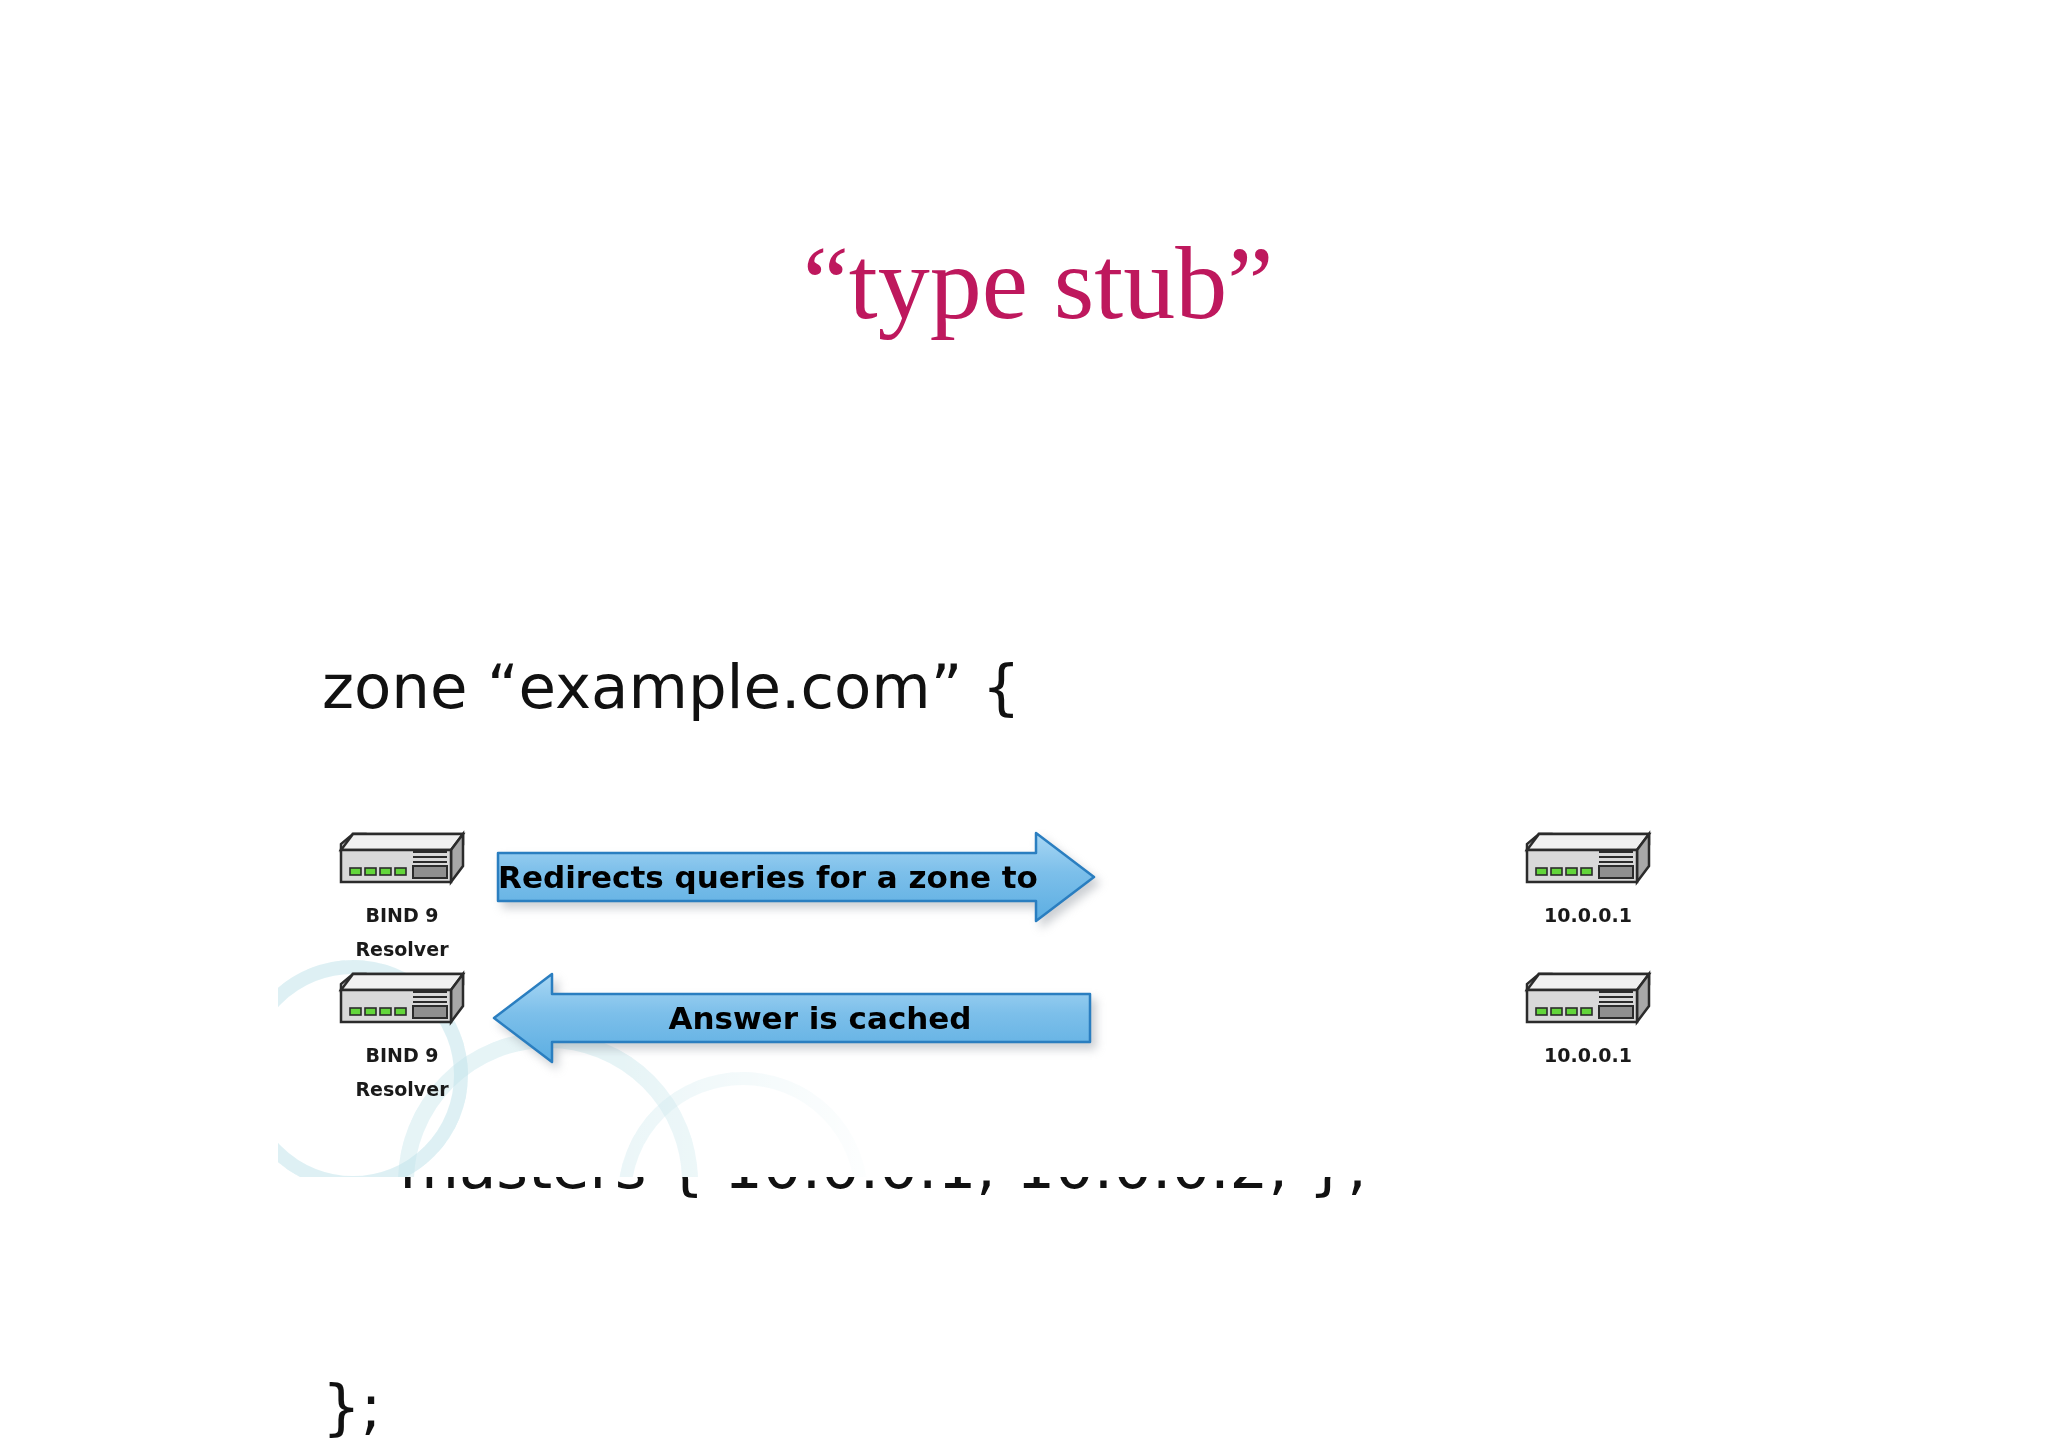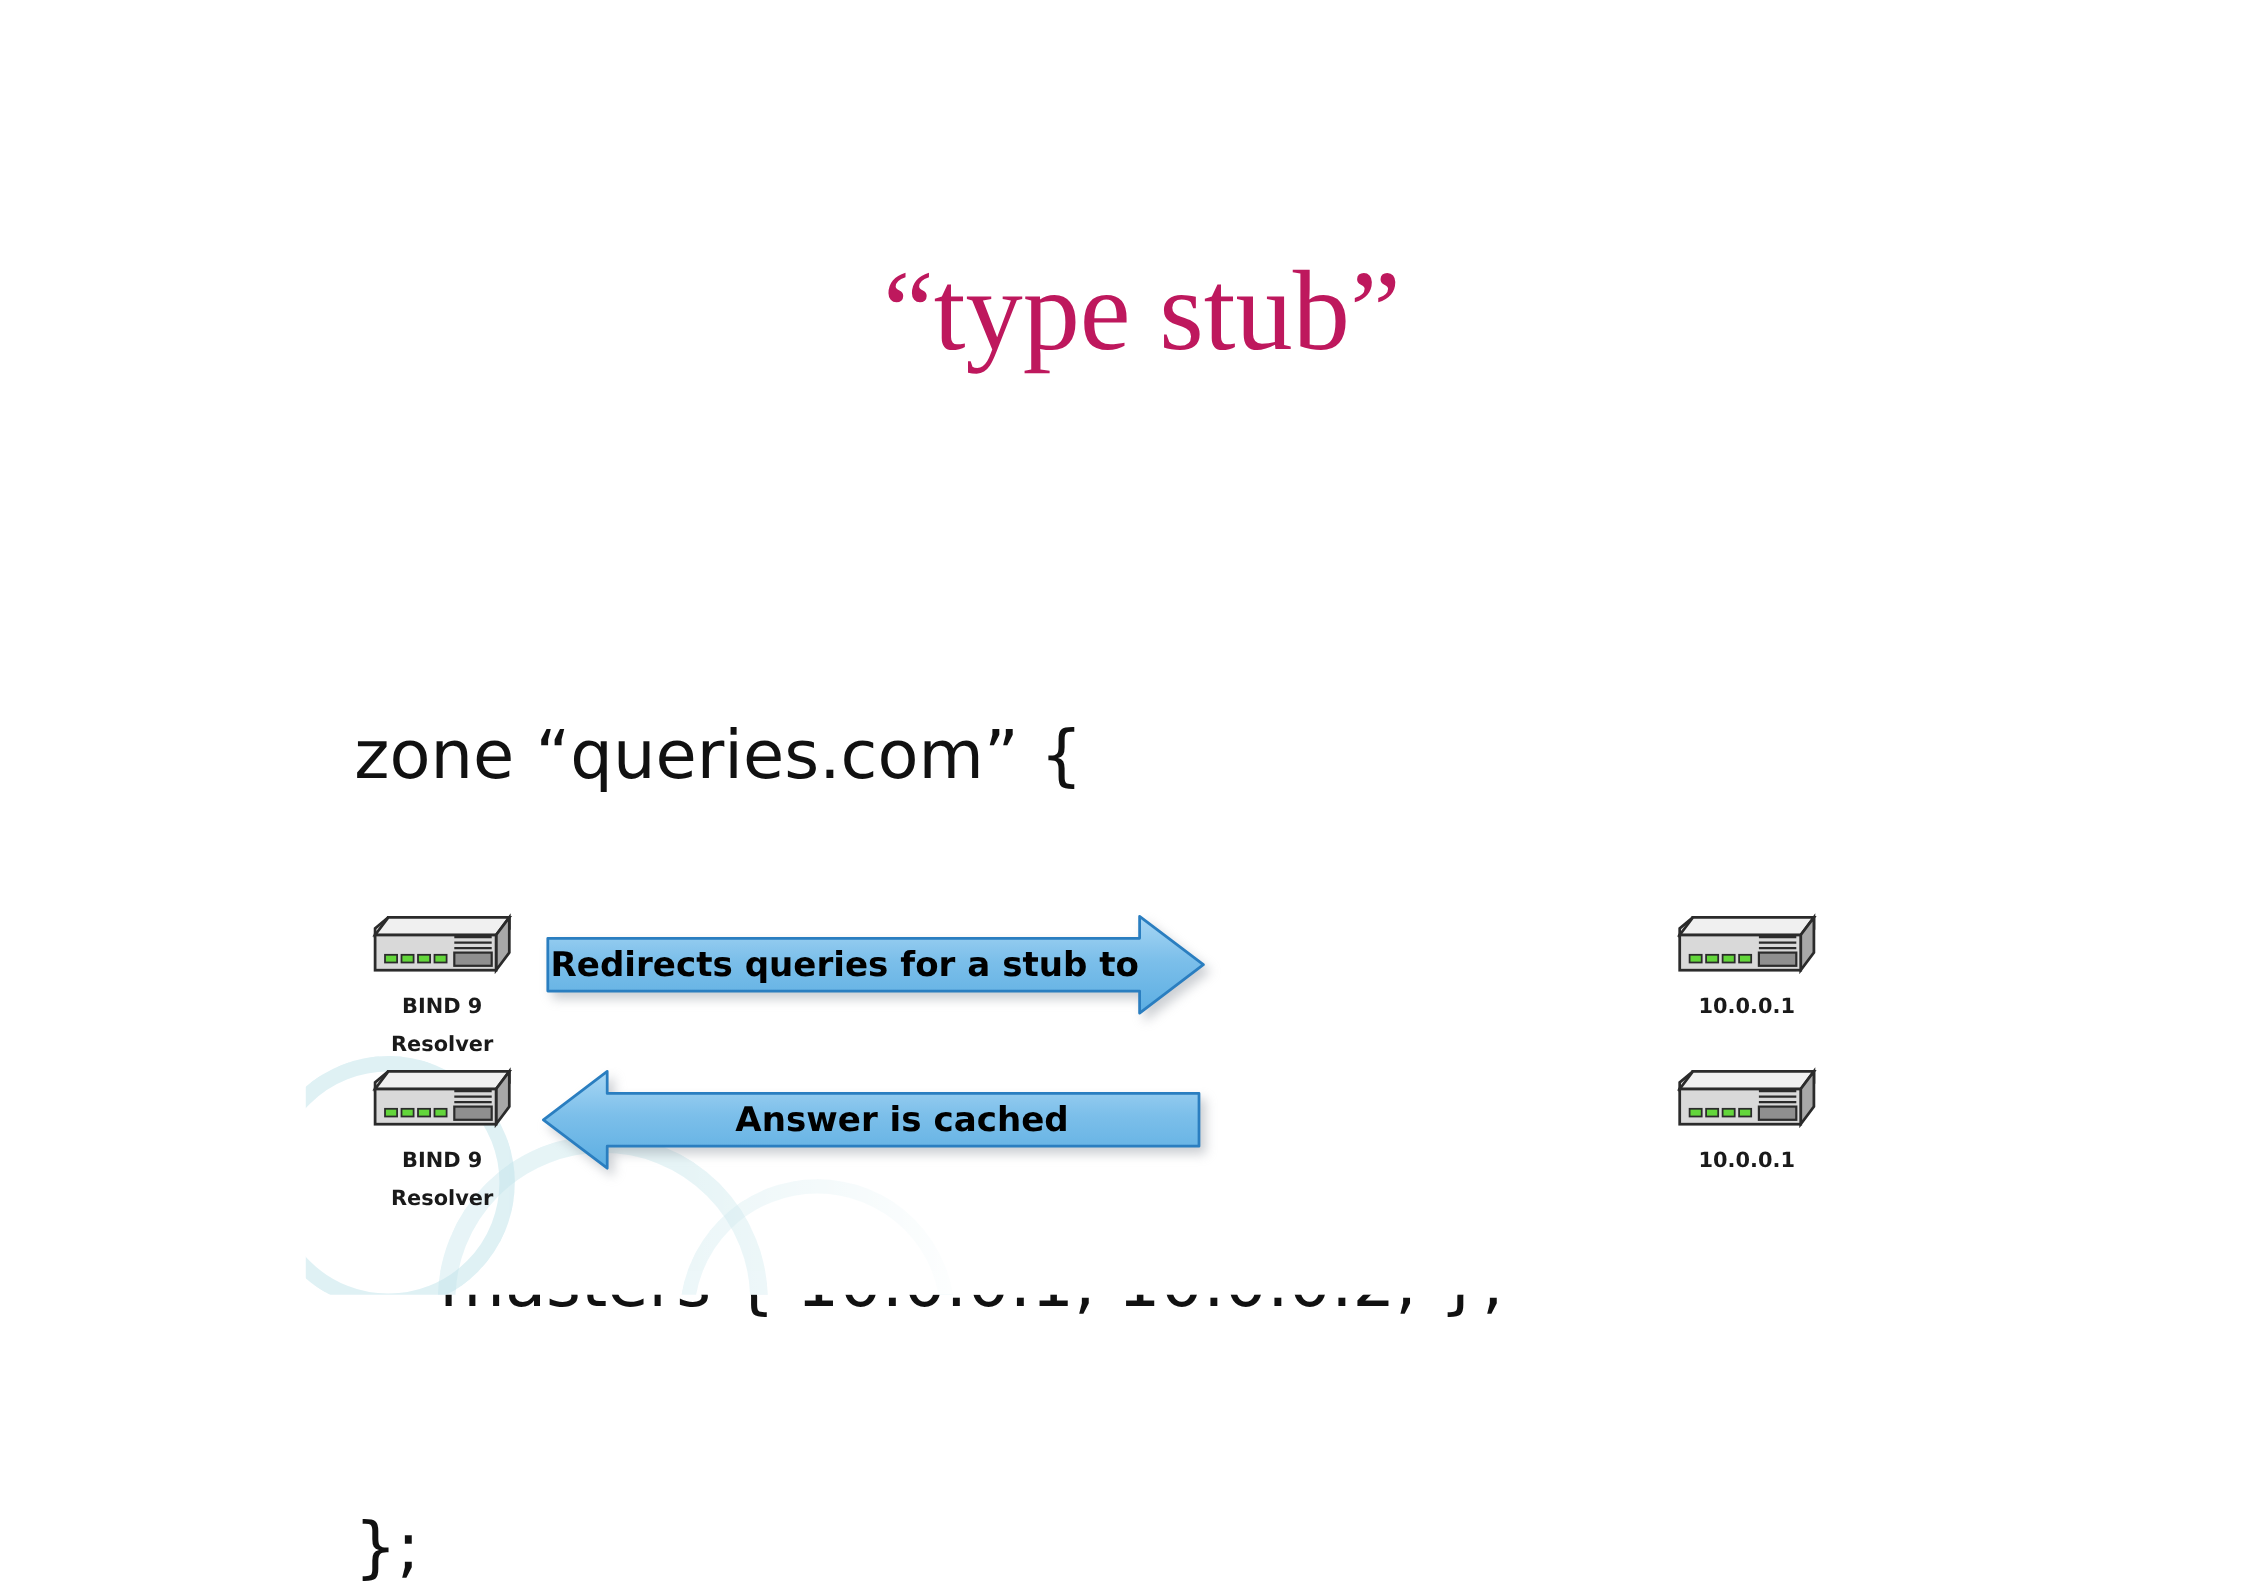--- a/index.html
+++ b/index.html
@@ -144,21 +144,21 @@
   }
   #arrow-right .arrow-text { padding-right: 56px; box-sizing: border-box; }
   #arrow-left  .arrow-text { padding-left: 56px;  box-sizing: border-box; text-align: right; }
 </style>
 </head>
 <body>
 
 <div id="slide-title">“type stub”</div>
 
 <div id="code-block">
-  <span class="code-line">zone “queries.com” {</span>
+  <span class="code-line">zone “example.com” {</span>
   <span class="code-line">    type static-stub;</span>
   <span class="code-line">    masters { 10.0.0.1; 10.0.0.2; };</span>
   <span class="code-line">};</span>
 </div>
 
 <div id="diagram">
 
   <div class="gear" id="gear-a">
     <div class="teeth"></div>
       <div class="ring"></div>
@@ -199,21 +199,21 @@
     <svg width="600" height="92" viewBox="0 0 600 92" preserveAspectRatio="none">
       <defs>
         <linearGradient id="agradR" x1="0" y1="0" x2="0" y2="1">
           <stop offset="0%" stop-color="#a9d7f4"></stop>
           <stop offset="45%" stop-color="#7cbfea"></stop>
           <stop offset="100%" stop-color="#5caee2"></stop>
         </linearGradient>
       </defs>
       <polygon points="2,22 540,22 540,2 598,46 540,90 540,70 2,70" fill="url(#agradR)" stroke="#2a7ec0" stroke-width="2.5" stroke-linejoin="round"></polygon>
     </svg>
-    <div class="arrow-text">Redirects queries for a stub to</div>
+    <div class="arrow-text">Redirects queries for a zone to</div>
   </div>
 
   <div class="node" style="left:1210px; top:8px;">
     <div class="server-icon">
       <svg width="138" height="62" viewBox="0 0 138 62">
         <polygon points="20,4 130,4 130,14 20,14" fill="#f5f5f5" stroke="#2b2b2b" stroke-width="2.5"></polygon>
         <polygon points="20,4 30,4 8,20 8,14" fill="#ededed" stroke="#2b2b2b" stroke-width="2.5"></polygon>
         <polygon points="20,4 130,4 118,20 8,20" fill="#f0f0f0" stroke="#2b2b2b" stroke-width="2.5"></polygon>
         <polygon points="118,20 130,4 130,36 118,52" fill="#a8a8a8" stroke="#2b2b2b" stroke-width="2.5"></polygon>
         <rect x="8" y="20" width="110" height="32" fill="#d9d9d9" stroke="#2b2b2b" stroke-width="2.5"></rect>

